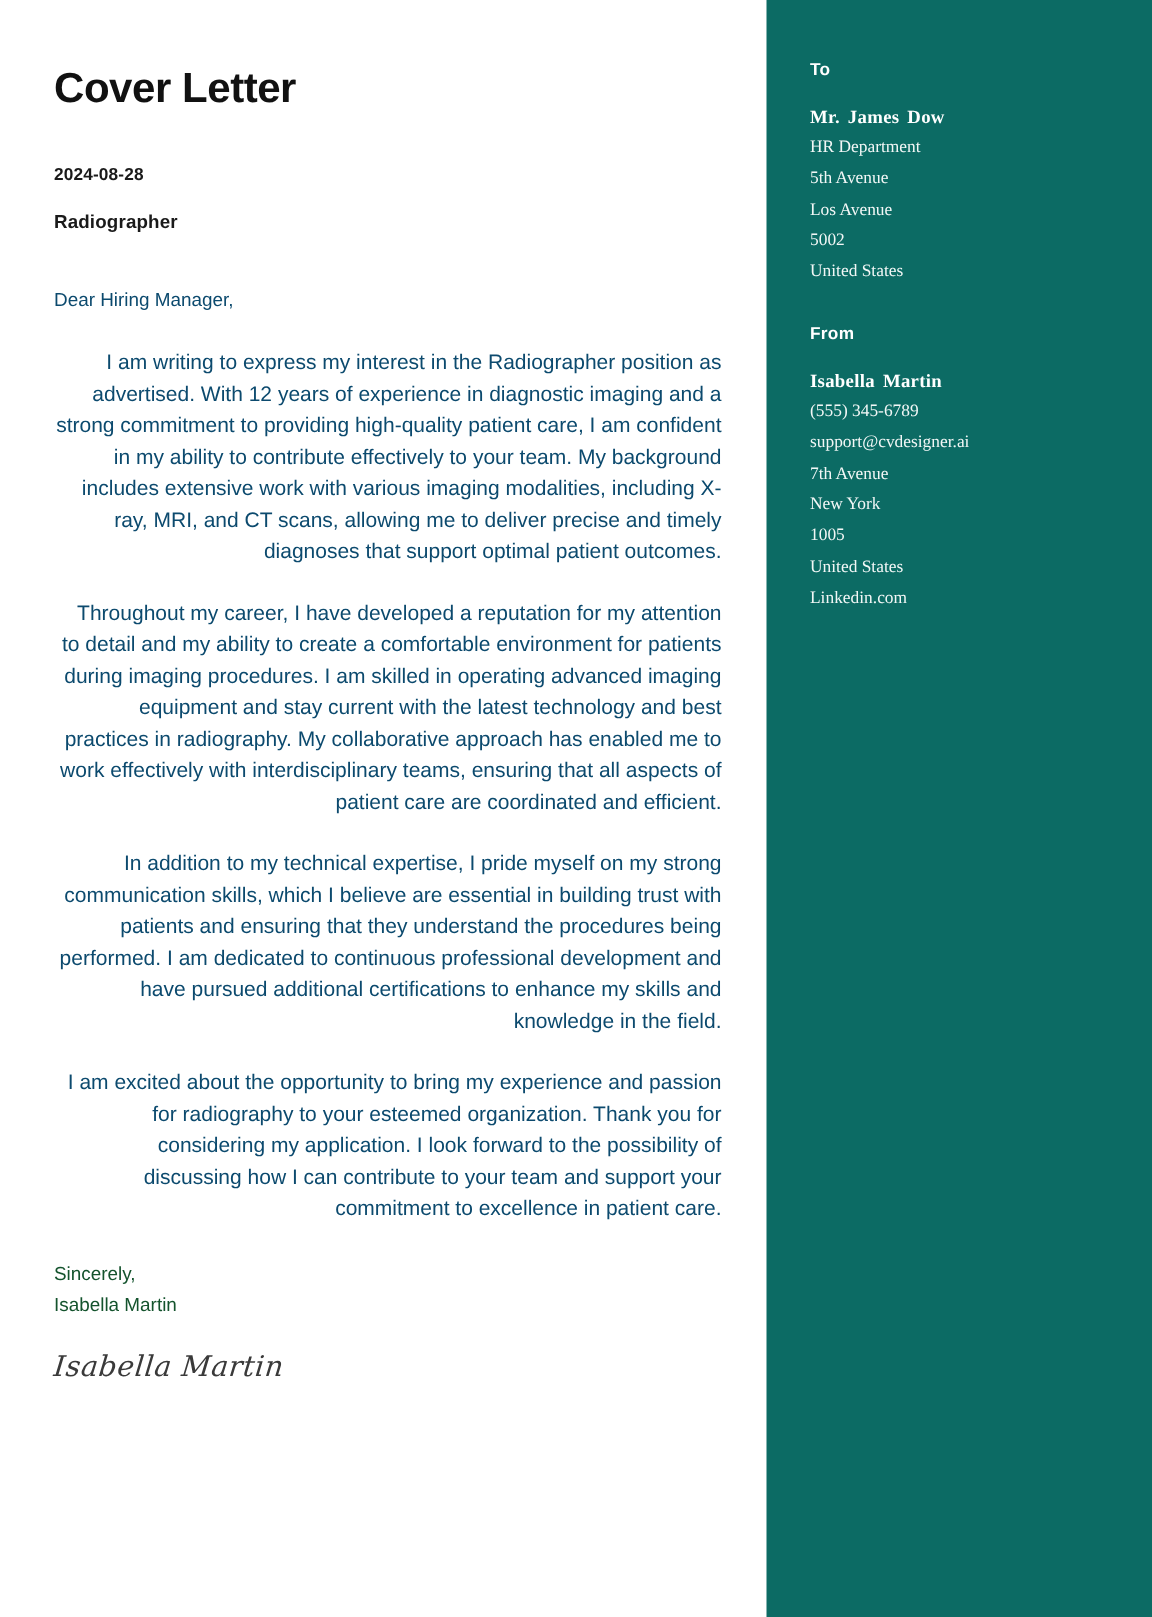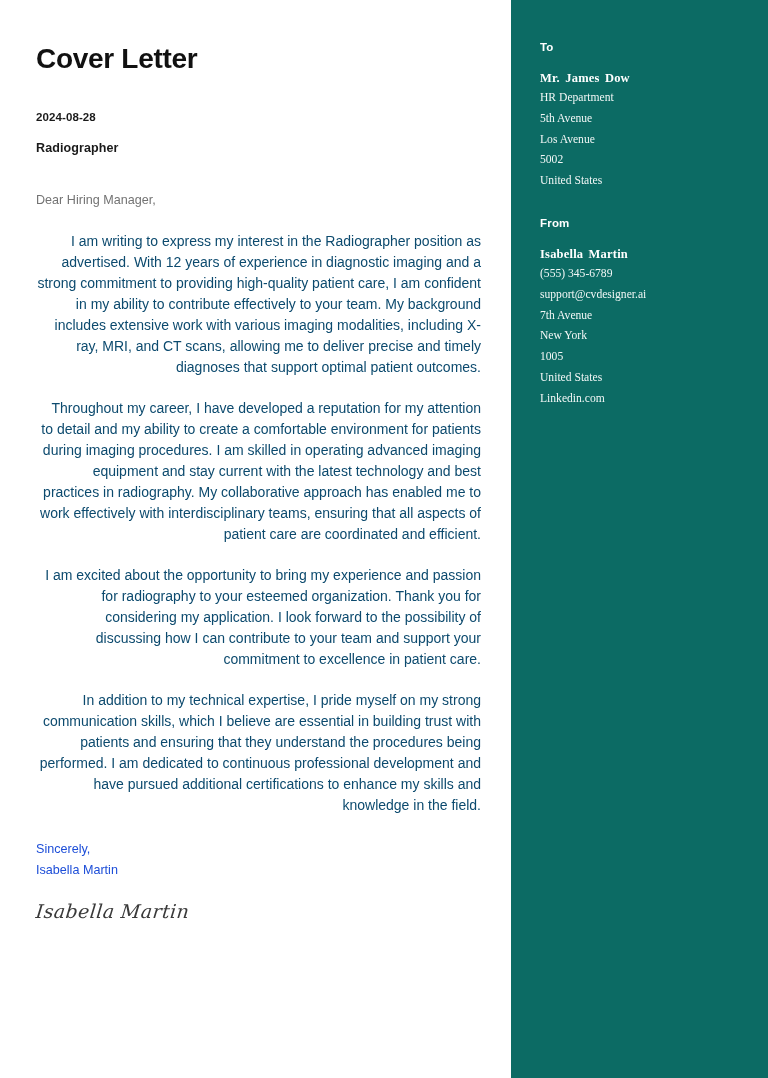--- a/index.html
+++ b/index.html
@@ -59,40 +59,40 @@
     line-height: 16px;
     font-weight: 700;
     color: #1a1a1a;
     letter-spacing: 0.1px;
   }
 
   .salutation {
     margin-top: 34px;
     font-size: 12.6px;
     line-height: 21px;
-    color: #737373;
+    color: #0c4a6e;
   }
 
   .body-copy {
     margin-top: 20px;
   }
 
   .body-copy p {
     margin: 0 0 20px 0;
     font-size: 14px;
     line-height: 21px;
     color: #0c4a6e;
     text-align: right;
   }
 
   .closing {
     margin-top: 23px;
     font-size: 12.6px;
     line-height: 21px;
-    color: #1d4ed8;
+    color: #14532d;
   }
   .closing div { white-space: nowrap; }
 
   .signature {
     margin-top: 18px;
     font-family: "DejaVu Serif", serif;
     font-style: italic;
     font-size: 19px;
     line-height: 24px;
     color: #3a3a3a;
@@ -158,22 +158,22 @@
 
     <div class="meta-date">2024-08-28</div>
 
     <div class="meta-role">Radiographer</div>
 
     <div class="salutation">Dear Hiring Manager,</div>
 
     <div class="body-copy">
       <p>I am writing to express my interest in the Radiographer position as advertised. With 12 years of experience in diagnostic imaging and a strong commitment to providing high-quality patient care, I am confident in my ability to contribute effectively to your team. My background includes extensive work with various imaging modalities, including X-ray, MRI, and CT scans, allowing me to deliver precise and timely diagnoses that support optimal patient outcomes.</p>
       <p>Throughout my career, I have developed a reputation for my attention to detail and my ability to create a comfortable environment for patients during imaging procedures. I am skilled in operating advanced imaging equipment and stay current with the latest technology and best practices in radiography. My collaborative approach has enabled me to work effectively with interdisciplinary teams, ensuring that all aspects of patient care are coordinated and efficient.</p>
+      <p>In addition to my technical expertise, I pride myself on my strong communication skills, which I believe are essential in building trust with patients and ensuring that they understand the procedures being performed. I am dedicated to continuous professional development and have pursued additional certifications to enhance my skills and knowledge in the field.</p>
       <p>I am excited about the opportunity to bring my experience and passion for radiography to your esteemed organization. Thank you for considering my application. I look forward to the possibility of discussing how I can contribute to your team and support your commitment to excellence in patient care.</p>
-      <p>In addition to my technical expertise, I pride myself on my strong communication skills, which I believe are essential in building trust with patients and ensuring that they understand the procedures being performed. I am dedicated to continuous professional development and have pursued additional certifications to enhance my skills and knowledge in the field.</p>
     </div>
 
     <div class="closing">
       <div>Sincerely,</div>
       <div>Isabella Martin</div>
     </div>
 
     <div class="signature">Isabella Martin</div>
 
   </div>

